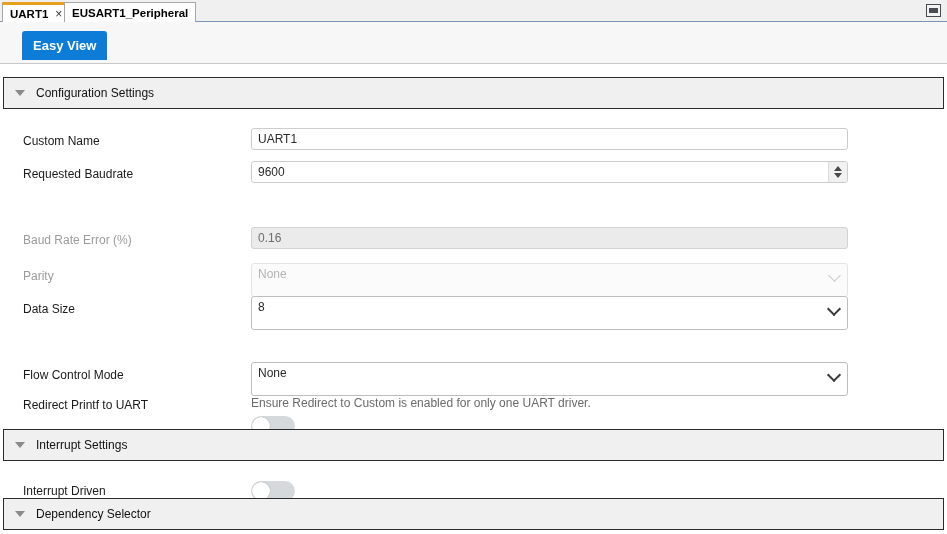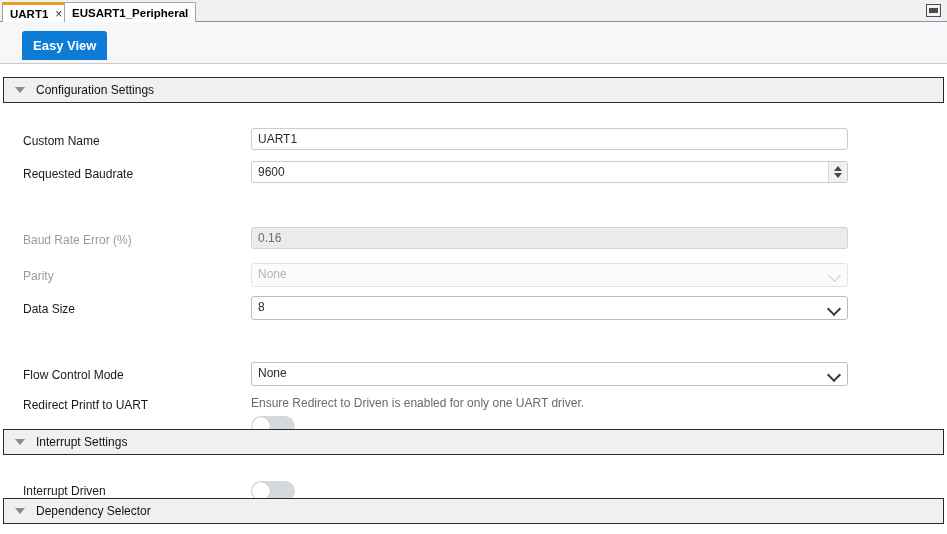--- a/index.html
+++ b/index.html
@@ -117,21 +117,21 @@
     cursor: pointer;
     box-sizing: border-box;
     margin-left: 20px;
   }
 
   
   .section {
     position: absolute;
     left: 3px;
     width: 941px;
-    height: 26px;
+    height: 32px;
     background: #f0f0f0;
     border: 1px solid #2b2b2b;
     box-sizing: border-box;
     display: flex;
     align-items: center;
     cursor: pointer;
   }
   .caret {
     width: 0; height: 0;
     border-left: 5px solid transparent;
@@ -209,21 +209,21 @@
   .spin .up, .spin .dn {
     width: 0; height: 0;
     border-left: 4px solid transparent;
     border-right: 4px solid transparent;
   }
   .spin .up { border-bottom: 5px solid #4a4a4a; margin-bottom: 2px; }
   .spin .dn { border-top: 5px solid #4a4a4a; }
 
   .select {
     position: relative;
-    width: 597px; height: 24px;
+    width: 597px; height: 34px;
     box-sizing: border-box;
     border: 1px solid #bdbdbd;
     border-radius: 3px;
     background: #ffffff;
     font-size: 12px;
     color: #2b2b2b;
     line-height: 20px;
     padding: 0 22px 0 6px;
     cursor: pointer;
     white-space: nowrap;
@@ -363,21 +363,21 @@
       <div class="select">
         <span>None</span>
         <span class="chev"></span>
       </div>
     </div>
   </div>
 
   <div class="row" style="top:374px;height:45px">
     <div class="lbl">Redirect Printf to UART</div>
     <div class="ctl">
-      <div class="hint">Ensure Redirect to Driven is enabled for only one UART driver.</div>
+      <div class="hint">Ensure Redirect to Custom is enabled for only one UART driver.</div>
       <div class="toggle" style="margin-top:2px">
         <span class="knob"></span>
       </div>
     </div>
   </div>
 
   <div class="section" style="top:429px">
     <span class="caret"></span>
     <span class="section-title">Interrupt Settings</span>
   </div>

